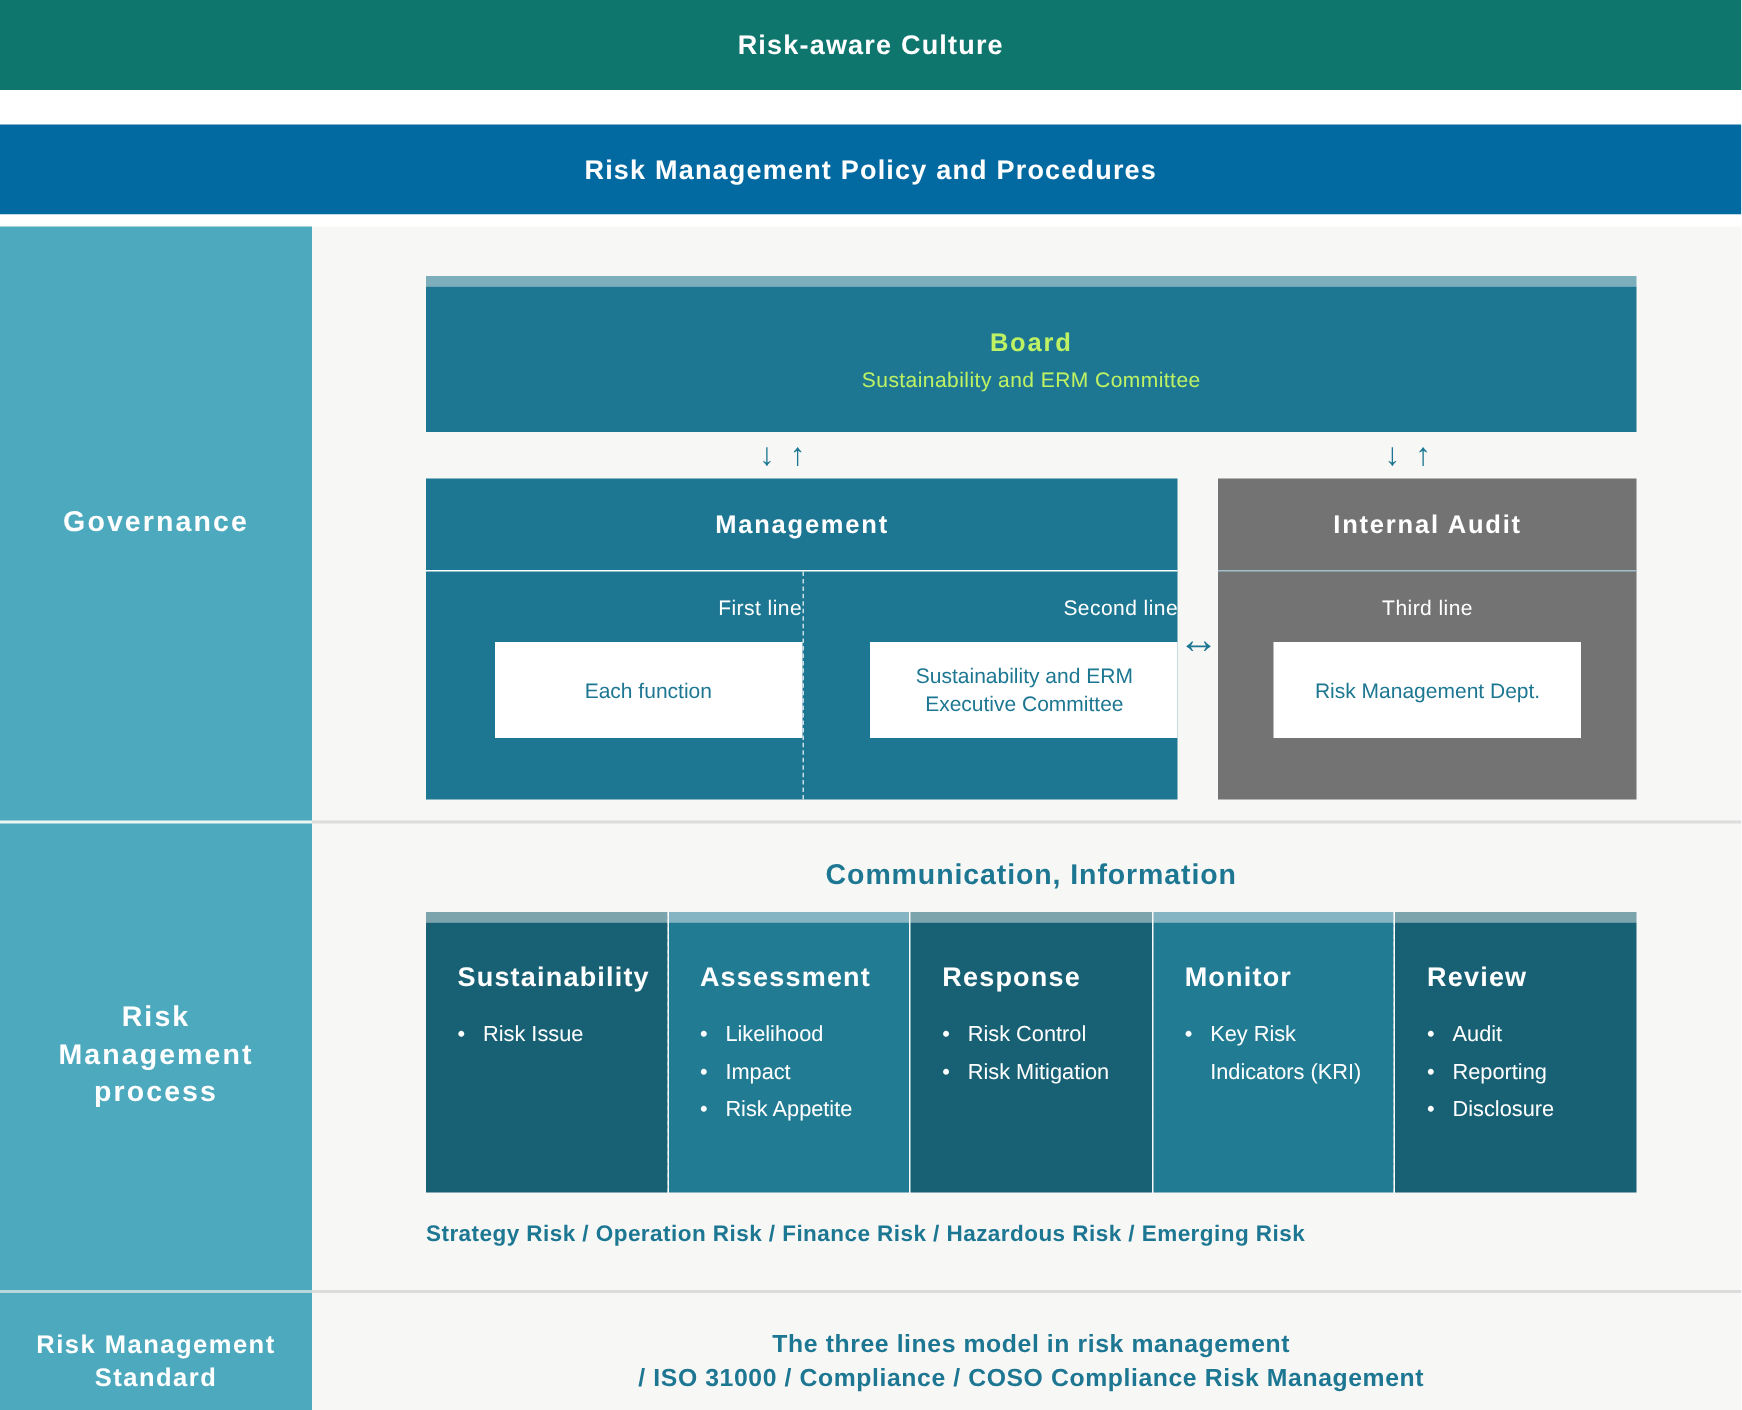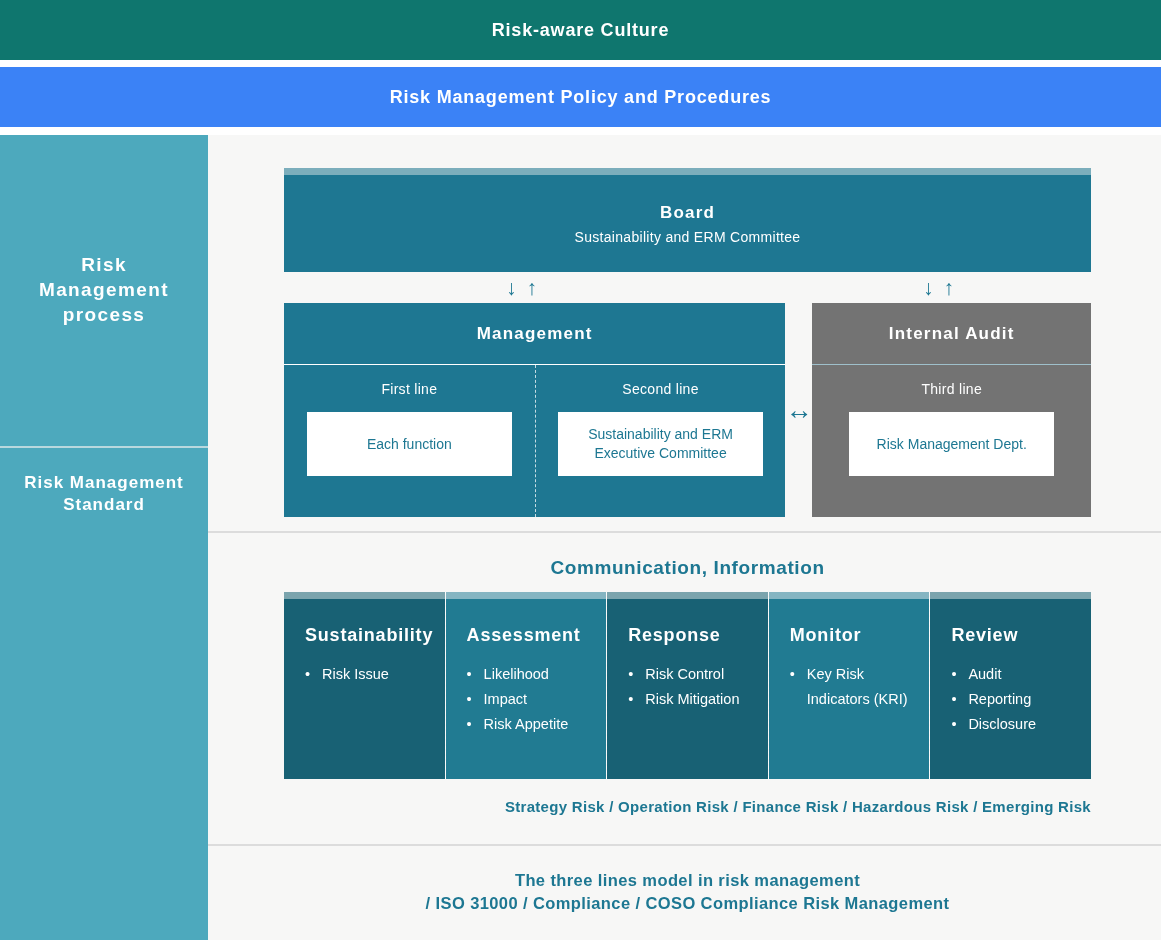--- a/index.html
+++ b/index.html
@@ -5,21 +5,21 @@
   * { margin: 0; padding: 0; box-sizing: border-box; }
   html, body { background: #ffffff; }
   body { font-family: "Liberation Sans", "DejaVu Sans", sans-serif; }
   .canvas { width: 1161px; height: 940px; background: #ffffff; overflow: hidden; }
 
   
   .banner { width: 100%; display: flex; align-items: center; justify-content: center;
             color: #ffffff; font-weight: bold; font-size: 18px; letter-spacing: 0.8px; }
   .banner-1 { height: 60px; background: #0f766e; }
   .banner-gap { height: 7px; background: #ffffff; }
-  .banner-2 { height: 60px; background: #3b82f6; }
+  .banner-2 { height: 60px; background: #0369a1; margin-top: 16px; }
   .banner-gap-2 { height: 8px; background: #ffffff; }
 
   
   .content { display: flex; width: 100%; height: 805px; }
 
   
   .sidebar { width: 208px; background: #4da9bd; display: flex; flex-direction: column; }
   .side-cell { display: flex; align-items: center; justify-content: center; text-align: center;
                color: #ffffff; font-weight: bold; font-size: 19px; letter-spacing: 1.4px;
                line-height: 1.3; }
@@ -33,41 +33,41 @@
   .main { width: 953px; background: #f7f7f6; display: flex; flex-direction: column; }
   .sec-gov { height: 398px; border-bottom: 2px solid #dcdcdc; position: relative; }
   .sec-proc { height: 313px; border-bottom: 2px solid #dcdcdc; }
   .sec-std { height: 92px; }
 
   .inner-block { margin-left: 76px; width: 807px; }
 
   
   .board-wrap { margin-top: 33px; }
   .board-strip { height: 7px; background: #7caebc; }
-  .board-box { height: 97px; background: #1e7792; color: #ffffff; display: flex;
+  .board-box { height: 97px; background: #1e7792; color: #bef264; display: flex;
                flex-direction: column; align-items: center; justify-content: center; gap: 6px; }
   .board-title { font-weight: bold; font-size: 17px; letter-spacing: 1.2px; }
   .board-sub { font-size: 14px; letter-spacing: 0.3px; }
 
   
   .arrow-row { display: flex; height: 31px; align-items: center; }
   .arrow-zone-left { width: 475px; display: flex; justify-content: center; gap: 10px; }
   .arrow-zone-gap { width: 27px; }
   .arrow-zone-right { width: 305px; display: flex; justify-content: center; gap: 10px; }
   .v-arrow { color: #1d7792; font-weight: bold; font-size: 21px; line-height: 1; }
 
   
   .boxes-row { display: flex; height: 214px; }
   .mgmt-box { width: 549px; background: #1e7792; display: flex; flex-direction: column; }
   .box-header { height: 62px; display: flex; align-items: center; justify-content: center;
                 color: #ffffff; font-weight: bold; font-size: 17px; letter-spacing: 1.2px;
                 border-bottom: 1px solid #ffffff; }
   .audit-box .box-header { border-bottom: 1px solid #9fc0cb; }
   .mgmt-body { flex: 1; display: flex; }
-  .mgmt-half { width: 50%; display: flex; flex-direction: column; align-items: center;
+  .mgmt-half { width: 50%; display: flex; flex-direction: column; align-items: flex-end;
                padding-top: 16px; }
   .mgmt-half.second { border-left: 1px dashed rgba(255,255,255,0.75); }
   .line-label { color: #ffffff; font-size: 14px; letter-spacing: 0.3px; margin-bottom: 15px; }
   .white-box { width: 205px; height: 64px; background: #ffffff; color: #1d7792; font-size: 14px;
                display: flex; align-items: center; justify-content: center; text-align: center;
                line-height: 1.35; padding: 4px 10px; }
   .h-arrow-gap { width: 27px; display: flex; align-items: center; justify-content: center; }
   .h-arrow { color: #1d7792; font-weight: bold; font-size: 27px; line-height: 1; }
   .audit-box { width: 305px; background: #737373; display: flex; flex-direction: column; }
   .audit-body { flex: 1; display: flex; flex-direction: column; align-items: center;
@@ -83,21 +83,21 @@
   .col-body { height: 180px; padding: 26px 0 0 21px; color: #ffffff; }
   .tone-dark .col-body { background: #186174; }
   .tone-light .col-body { background: #217b92; }
   .tone-dark .col-strip { background: #7ba4ad; }
   .tone-light .col-strip { background: #85b5c2; }
   .col-title { font-weight: bold; font-size: 18px; letter-spacing: 0.8px; margin-bottom: 16px; }
   .col-items { list-style: none; font-size: 14.5px; line-height: 25px; padding-right: 10px; }
   .col-items li { position: relative; padding-left: 17px; }
   .col-items li::before { content: "\2022"; position: absolute; left: 0; top: 0; }
 
-  .risk-types { margin-top: 19px; width: 807px; margin-left: 76px; text-align: right;
+  .risk-types { margin-top: 19px; width: 807px; margin-left: 76px; text-align: left;
                 color: #1d7792; font-weight: bold; font-size: 15px; letter-spacing: 0.3px; }
 
   
   .std-text { margin-top: 23px; width: 807px; margin-left: 76px; text-align: center;
               color: #1d7792; font-weight: bold; font-size: 16.5px; line-height: 23px;
               letter-spacing: 0.4px; }
 </style>
 </head>
 <body>
 
@@ -108,20 +108,23 @@
   </div>
   <div class="banner-gap"></div>
   <div class="banner banner-2">
     <span>Risk Management Policy and Procedures</span>
   </div>
   <div class="banner-gap-2"></div>
 
   <div class="content">
 
     <div class="sidebar">
+      <div class="side-cell side-gov">
+        <span class="lbl">Governance</span>
+      </div>
       <div class="side-cell side-proc">
         <span class="lbl">Risk Management process</span>
       </div>
       <div class="side-cell side-std">
         <span class="lbl">Risk Management Standard</span>
       </div>
     </div>
 
     <div class="main">
 

